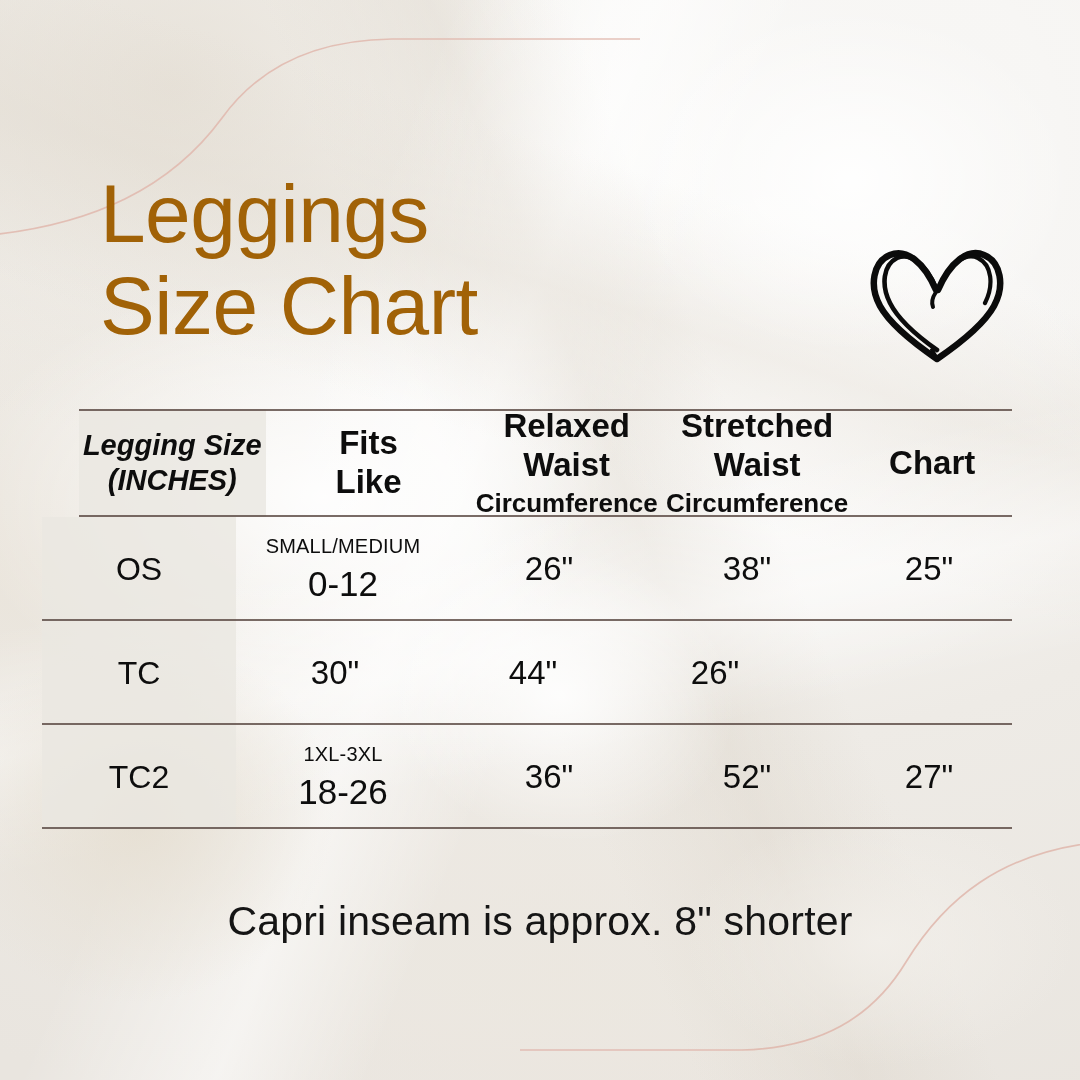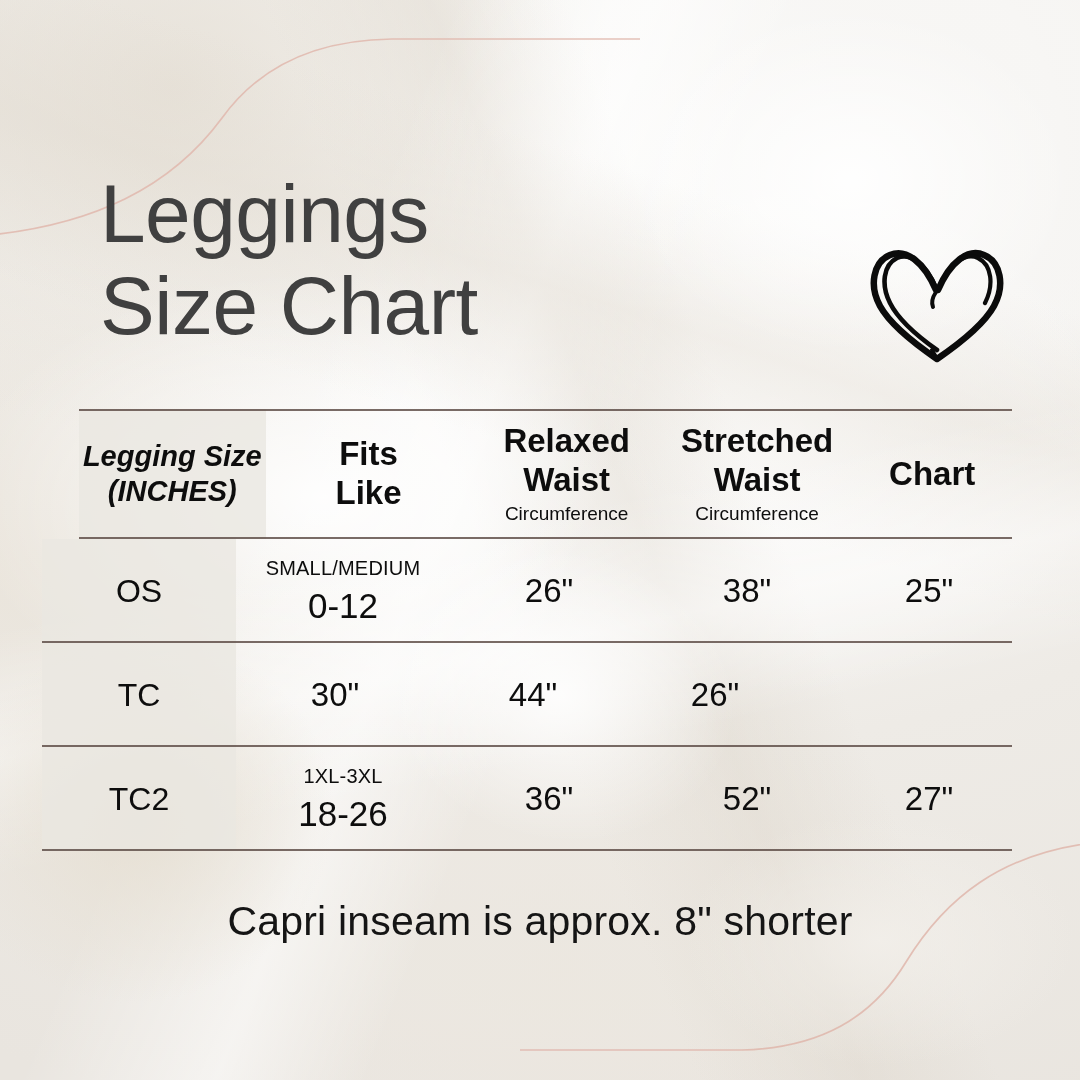--- a/index.html
+++ b/index.html
@@ -78,42 +78,42 @@
 
   
   .title {
     position:absolute;
     left:100px; top:168px;
     width:620px;
     font-size:82px;
     font-weight:400;
     line-height:1.12;
     letter-spacing:-0.5px;
-    color:#404040;
+    color:#a16207;
     white-space:pre-line;
   }
 
   
   .heart { position:absolute; left:862px; top:228px; width:150px; height:135px; }
 
   
   .table {
     position:absolute;
     left:42px; top:409px;
     width:970px;
   }
   .row { position:relative; display:flex; align-items:stretch; }
   .rule {
     position:absolute; left:0; right:0; height:1.6px;
     background:#5b4b44; opacity:.82;
   }
   .rule.top    { top:0; }
   .rule.bottom { bottom:0; }
 
-  .hdr-row  { height:130px;margin-left:37px; }
+  .hdr-row  { height:108px;margin-left:37px; }
   .data-row { height:104px; }
 
   .cell {
     display:flex; flex-direction:column;
     align-items:center; justify-content:center;
     text-align:center;
     color:#0d0d0d;
   }
 
   
@@ -128,22 +128,22 @@
     font-weight:700; font-style:italic;
     font-size:29px; line-height:1.22;
     white-space:pre-line;
   }
   .h-plain {
     font-weight:700;
     font-size:33px; line-height:1.18;
     white-space:pre-line;
   }
   .h-sub {
-    font-weight:400;
-    font-size:19px; line-height:1.25;
+    font-weight:700;
+    font-size:26px; line-height:1.25;
     margin-top:2px;
   }
 
   
   .d-size  { font-weight:400; font-size:32px; }
   .d-small { font-weight:400; font-size:20px; line-height:1.2; letter-spacing:.2px; }
   .d-range { font-weight:400; font-size:35px; line-height:1.15; margin-top:6px; }
   .d-val   { font-weight:400; font-size:33px; }
 
   

